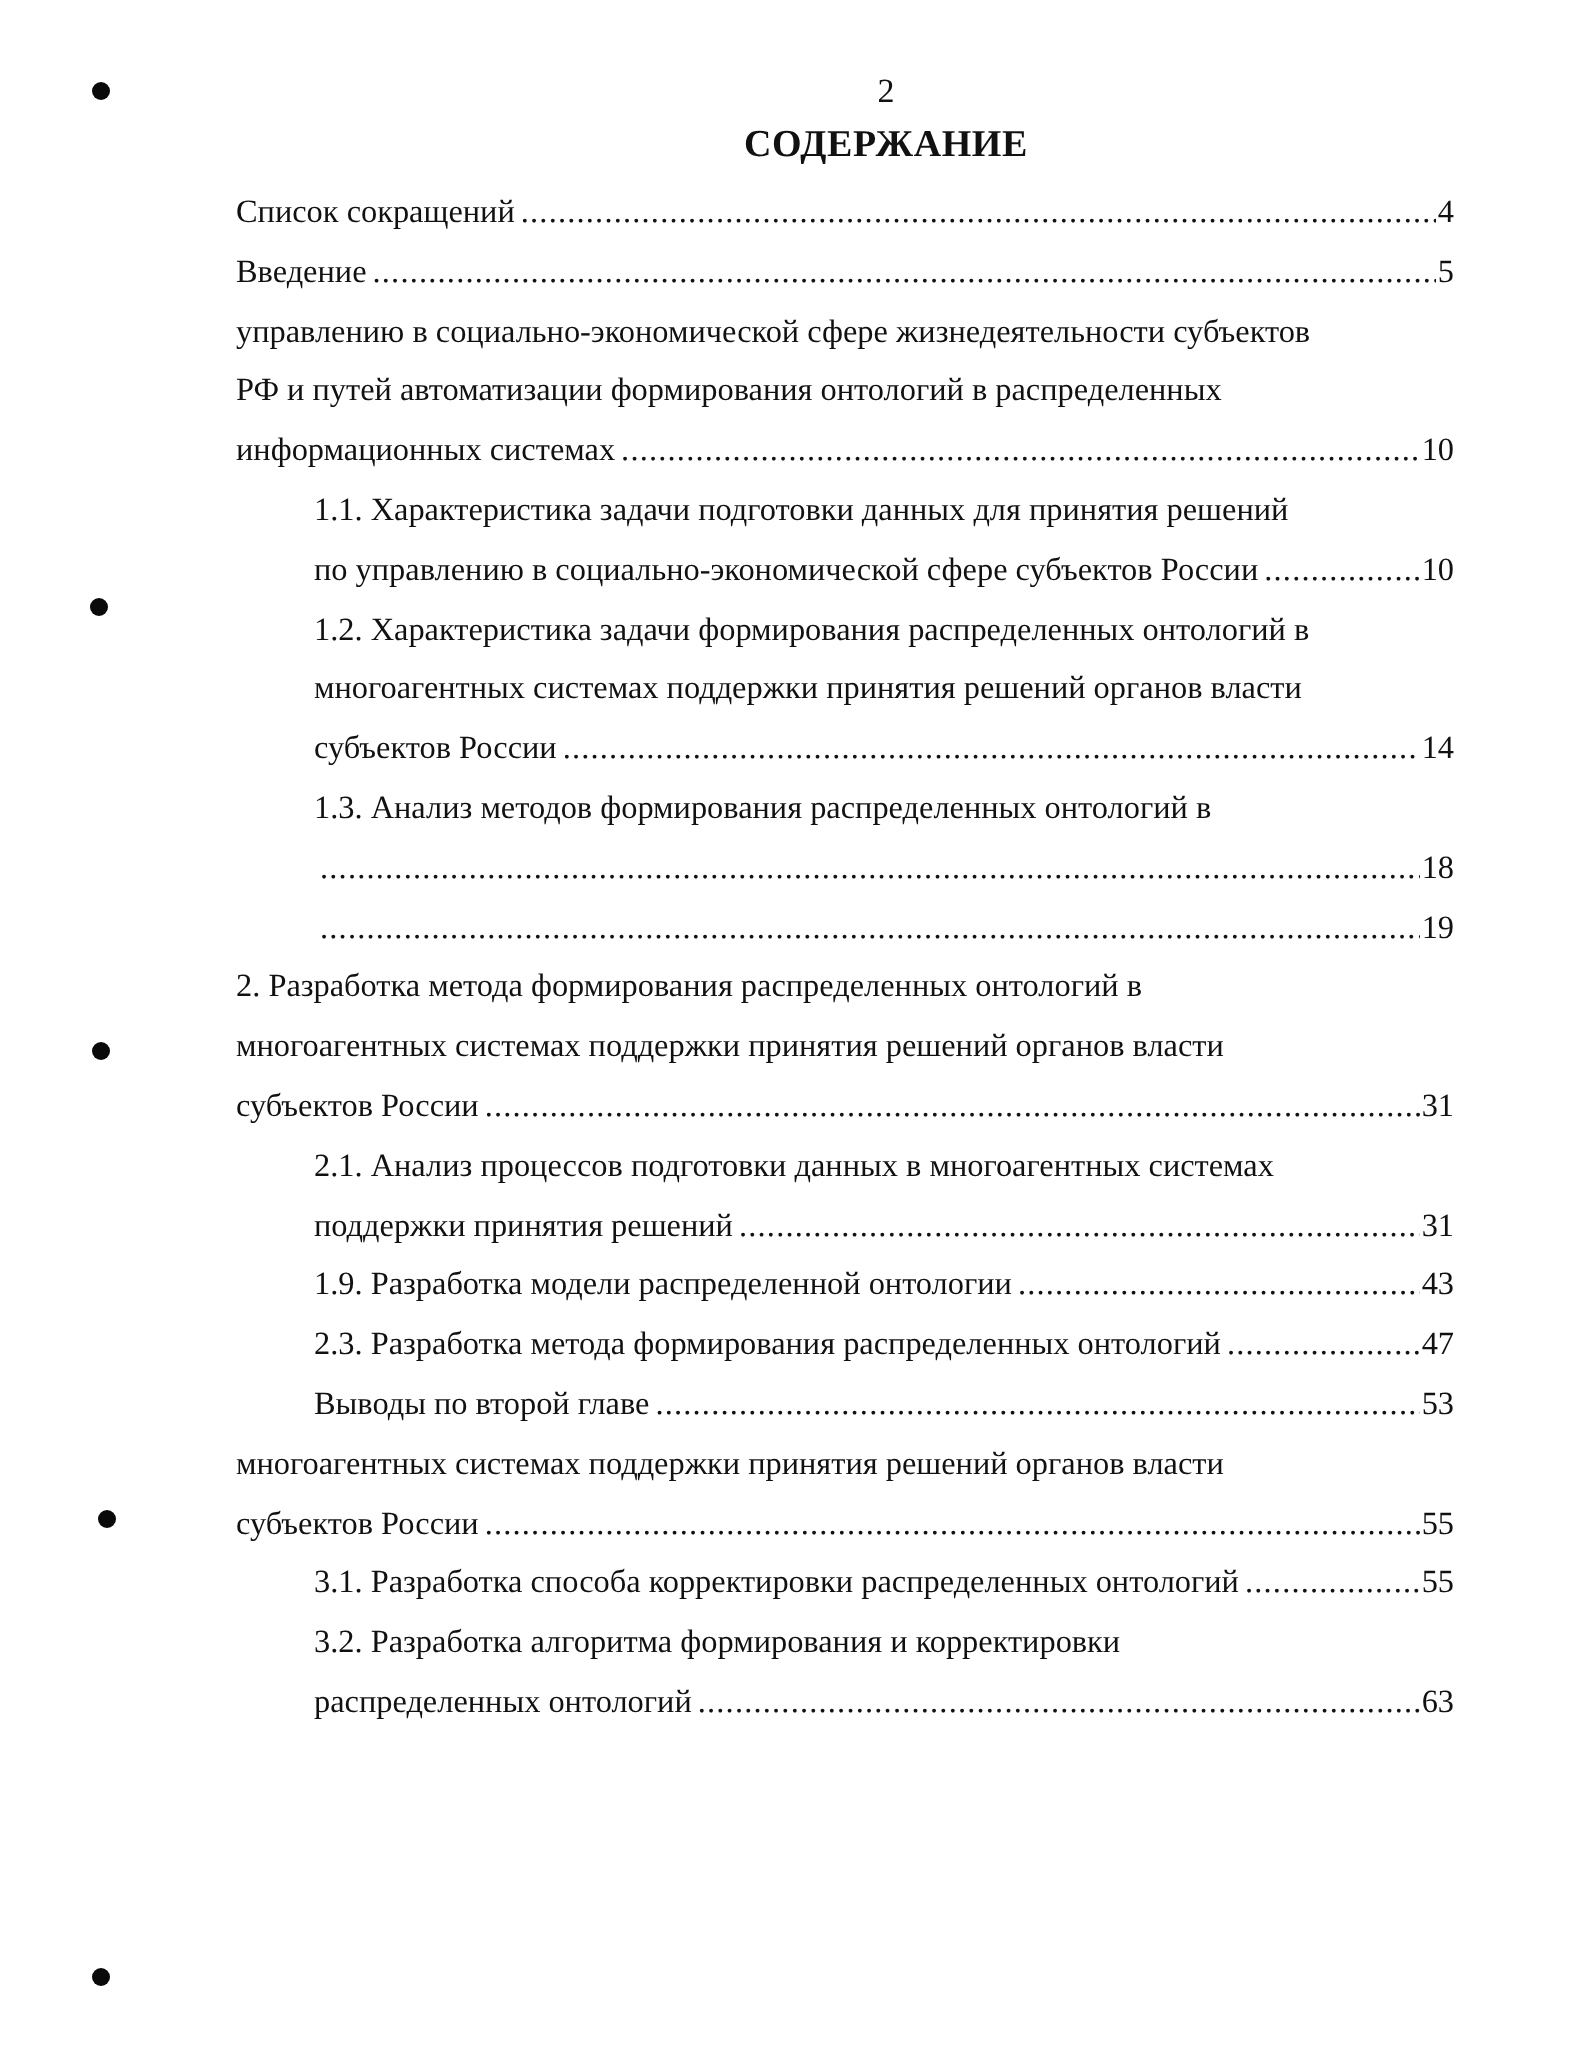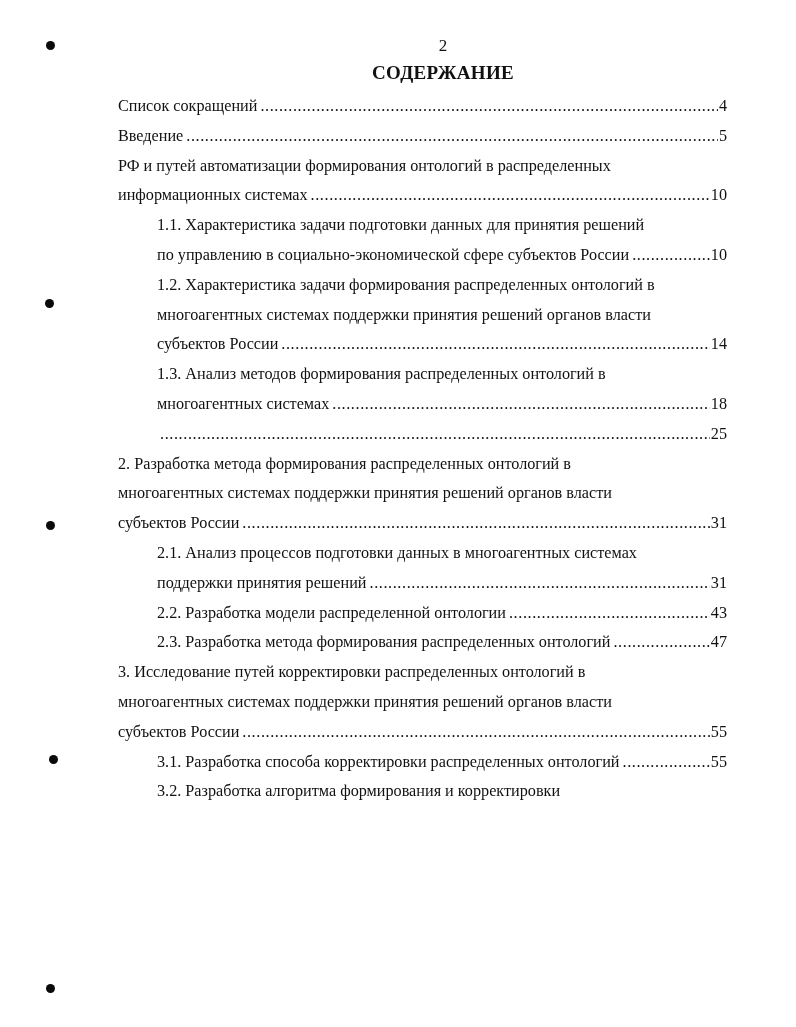--- a/index.html
+++ b/index.html
@@ -64,20 +64,21 @@
 
   <div class="entry level-1">
     <span class="last-line">
       <span class="text">Введение </span>
       <span class="leader"></span>
       <span class="page">5</span>
     </span>
   </div>
 
   <div class="entry level-1">
+    <span class="line">управлению в социально-экономической сфере жизнедеятельности субъектов</span>
     <span class="line">РФ и путей автоматизации формирования онтологий в распределенных</span>
     <span class="last-line">
       <span class="text">информационных системах </span>
       <span class="leader"></span>
       <span class="page">10</span>
     </span>
   </div>
 
   <div class="entry level-2">
     <span class="line">1.1. Характеристика задачи подготовки данных для принятия решений</span>
@@ -94,30 +95,29 @@
     <span class="last-line">
       <span class="text">субъектов России</span>
       <span class="leader"></span>
       <span class="page">14</span>
     </span>
   </div>
 
   <div class="entry level-2">
     <span class="line">1.3. Анализ методов формирования распределенных онтологий в</span>
     <span class="last-line">
-      <span class="text">многоагентных системах </span>
       <span class="leader"></span>
       <span class="page">18</span>
     </span>
   </div>
 
   <div class="entry level-2">
     <span class="last-line">
       <span class="leader"></span>
-      <span class="page">25</span>
+      <span class="page">19</span>
     </span>
   </div>
 
 
   <div class="entry level-1">
     <span class="line">2. Разработка метода формирования распределенных онтологий в</span>
     <span class="line">многоагентных системах поддержки принятия решений органов власти</span>
     <span class="last-line">
       <span class="text">субъектов России</span>
       <span class="leader"></span>
@@ -129,50 +129,61 @@
     <span class="line">2.1. Анализ процессов подготовки данных в многоагентных системах</span>
     <span class="last-line">
       <span class="text">поддержки принятия решений </span>
       <span class="leader"></span>
       <span class="page">31</span>
     </span>
   </div>
 
   <div class="entry level-2">
     <span class="last-line">
-      <span class="text">2.2. Разработка модели распределенной онтологии </span>
+      <span class="text">1.9. Разработка модели распределенной онтологии </span>
       <span class="leader"></span>
       <span class="page">43</span>
     </span>
   </div>
 
   <div class="entry level-2">
     <span class="last-line">
       <span class="text">2.3. Разработка метода формирования распределенных онтологий</span>
       <span class="leader"></span>
       <span class="page">47</span>
     </span>
   </div>
 
+  <div class="entry level-2">
+    <span class="last-line">
+      <span class="text">Выводы по второй главе </span>
+      <span class="leader"></span>
+      <span class="page">53</span>
+    </span>
+  </div>
 
   <div class="entry level-1">
-    <span class="line">3. Исследование путей корректировки распределенных онтологий в</span>
     <span class="line">многоагентных системах поддержки принятия решений органов власти</span>
     <span class="last-line">
       <span class="text">субъектов России</span>
       <span class="leader"></span>
       <span class="page">55</span>
     </span>
   </div>
 
   <div class="entry level-2">
     <span class="last-line">
       <span class="text">3.1. Разработка способа корректировки распределенных онтологий</span>
       <span class="leader"></span>
       <span class="page">55</span>
     </span>
   </div>
 
   <div class="entry level-2">
     <span class="line">3.2. Разработка алгоритма формирования и корректировки</span>
+    <span class="last-line">
+      <span class="text">распределенных онтологий </span>
+      <span class="leader"></span>
+      <span class="page">63</span>
+    </span>
   </div>
 
 </div>
 
 </body></html>

